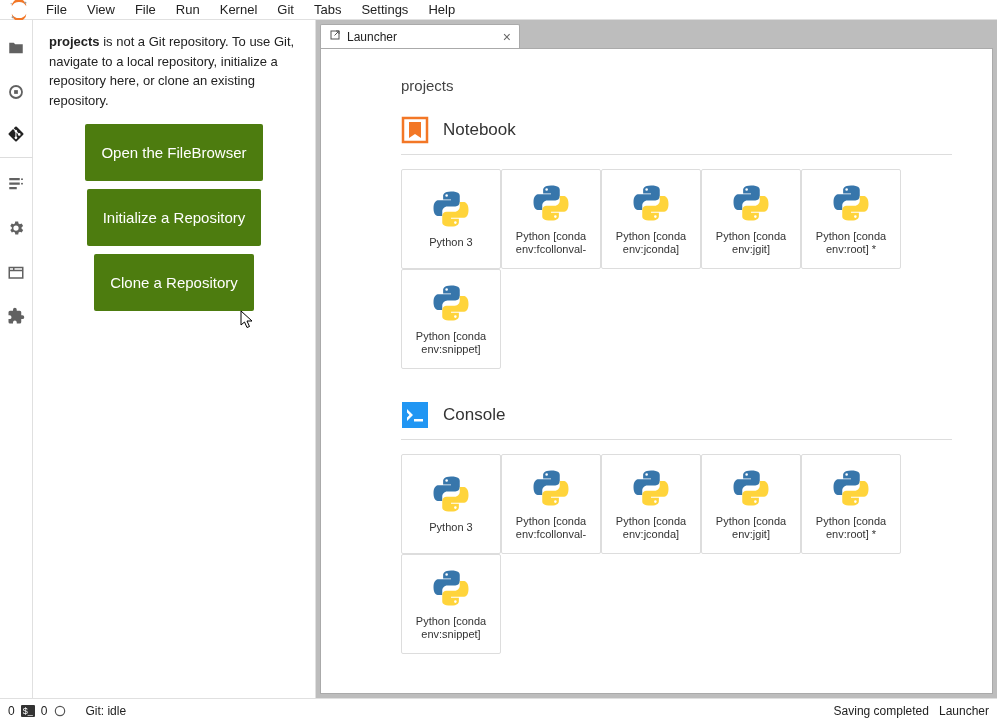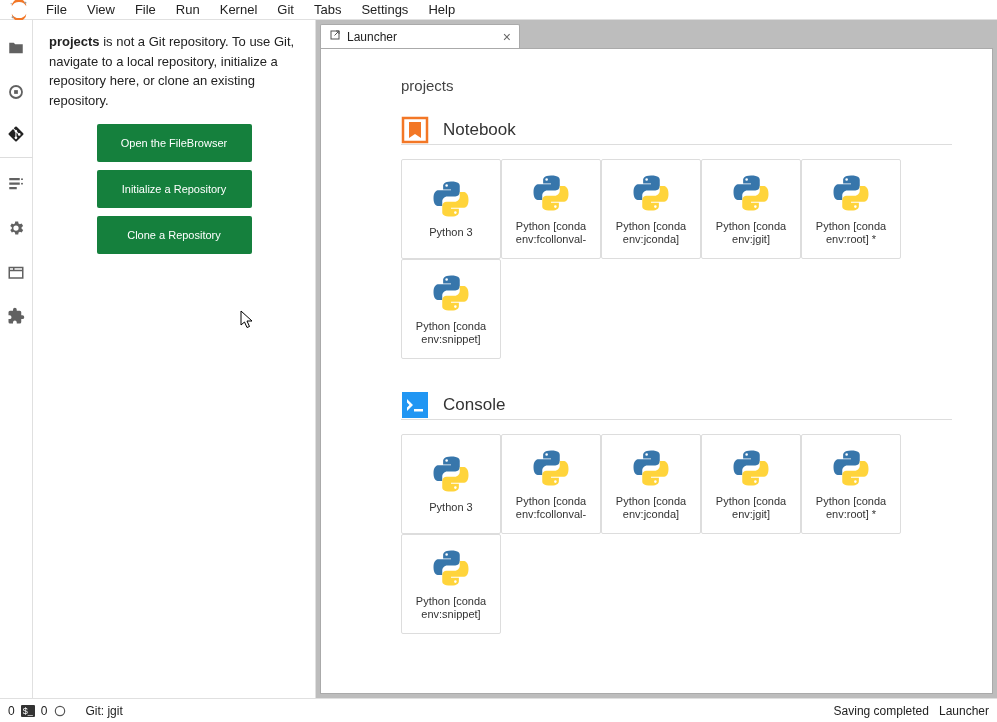--- a/index.html
+++ b/index.html
@@ -17,35 +17,35 @@
 .iconrail { width: 33px; background: #fff; border-right: 1px solid #e0e0e0; display: flex; flex-direction: column; align-items: center; padding-top: 6px; gap: 0; }
 .iconrail-item { width: 33px; height: 44px; display: flex; align-items: center; justify-content: center; cursor: pointer; color: #616161; }
 .iconrail-item.sep { border-bottom: 1px solid #ddd; margin-bottom: 4px; padding-bottom: 4px; height: auto; }
 .iconrail-item svg { width: 18px; height: 18px; }
 .iconrail-item.active { color: #222; }
 
 
 .sidepanel { width: 283px; border-right: 1px solid #e0e0e0; padding: 12px 16px; font-size: 13px; line-height: 1.5; }
 .sidepanel p { margin-bottom: 14px; }
 .sidepanel .btns { display: flex; flex-direction: column; align-items: center; gap: 8px; }
-.sidepanel button { background: #15803d; color: #fff; border: none; border-radius: 2px; padding: 13px 16px; font-size: 11px; cursor: pointer; min-width: 155px; }
+.sidepanel button { background: #4d7c0f; color: #fff; border: none; border-radius: 2px; padding: 20px 16px; font-size: 15px; cursor: pointer; min-width: 155px; }
 .sidepanel strong { font-weight: 700; }
 
 
 .dock { flex: 1; display: flex; flex-direction: column; background: #bdbdbd; min-width: 0; }
 .tabbar { height: 28px; background: #bdbdbd; display: flex; align-items: flex-end; padding-left: 4px; padding-top: 4px; }
 .tab { background: #fff; height: 24px; display: flex; align-items: center; padding: 0 8px 0 8px; font-size: 12px; border: 1px solid #aaa; border-bottom: none; border-top-left-radius: 2px; border-top-right-radius: 2px; min-width: 200px; gap: 6px; }
 .tab .tab-close { margin-left: auto; cursor: pointer; color: #666; font-size: 14px; line-height: 1; }
 .tab .tab-icon { color: #555; }
 .tabcontent { flex: 1; background: #fff; margin: 0 4px 4px 4px; border: 1px solid #aaa; overflow-y: scroll; padding: 28px 40px 40px 80px; position: relative; }
 
 
 .cwd { font-size: 15px; color: #444; margin-bottom: 22px; }
 .section { margin-bottom: 32px; }
-.section-header { display: flex; align-items: center; gap: 14px; border-bottom: 1px solid #ddd; margin-bottom: 14px; }
+.section-header { display: flex; align-items: center; gap: 14px; border-bottom: 1px solid #ddd; padding-bottom: 10px; margin-bottom: 14px; }
 .section-icon { width: 28px; height: 28px; display: flex; align-items: center; justify-content: center; }
 .section-title { font-size: 17px; color: #333; font-weight: 400; }
 .cards { display: flex; flex-wrap: wrap; }
 .card { width: 100px; height: 100px; border: 1px solid #ddd; border-radius: 2px; display: flex; flex-direction: column; align-items: center; justify-content: center; cursor: pointer; padding: 6px 4px; gap: 6px; text-align: center; }
 .card-logo { width: 42px; height: 42px; }
 .card-label { font-size: 11px; color: #333; line-height: 1.2; word-break: break-word; }
 
 
 .statusbar { height: 24px; border-top: 1px solid #e0e0e0; display: flex; align-items: center; font-size: 12px; padding: 0 8px; gap: 10px; }
 .statusbar .sb-left { display: flex; align-items: center; gap: 6px; }
@@ -285,17 +285,17 @@
 <div class="statusbar">
   <div class="sb-left">
     <span>0</span>
     <span class="sb-term">$_</span>
     <span>0</span>
     <span class="sb-icon">
       <svg viewBox="0 0 24 24" width="14" height="14" fill="none" stroke="#555" stroke-width="2">
           <circle cx="12" cy="12" r="8"></circle>
         </svg>
     </span>
-    <span style="margin-left:12px">Git: jgit</span>
+    <span style="margin-left:12px">Git: idle</span>
   </div>
   <div class="sb-center">Saving completed</div>
   <div class="sb-right">Launcher</div>
 </div>
 
 </body></html>

